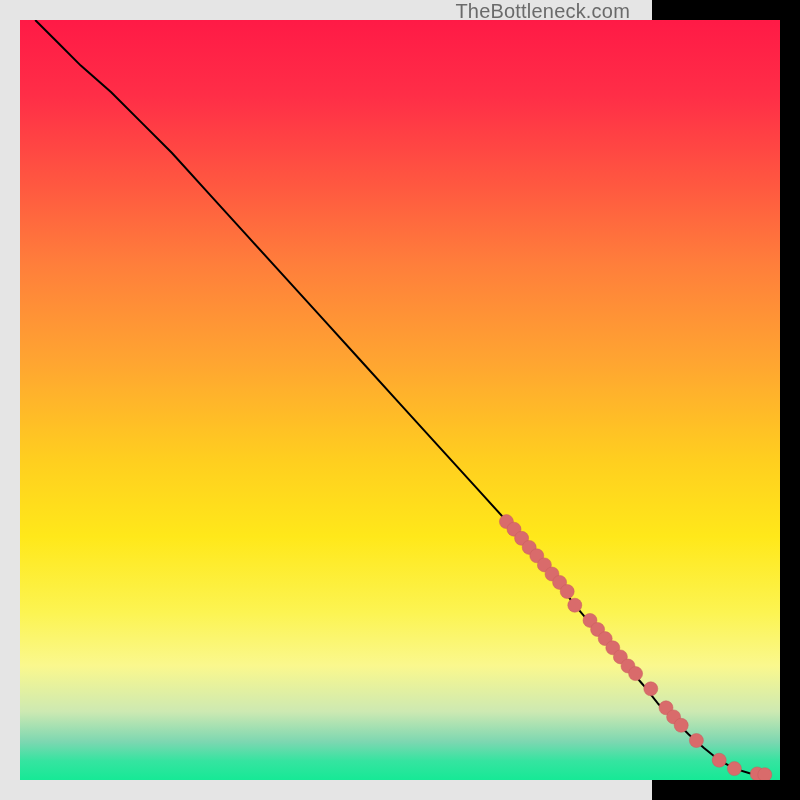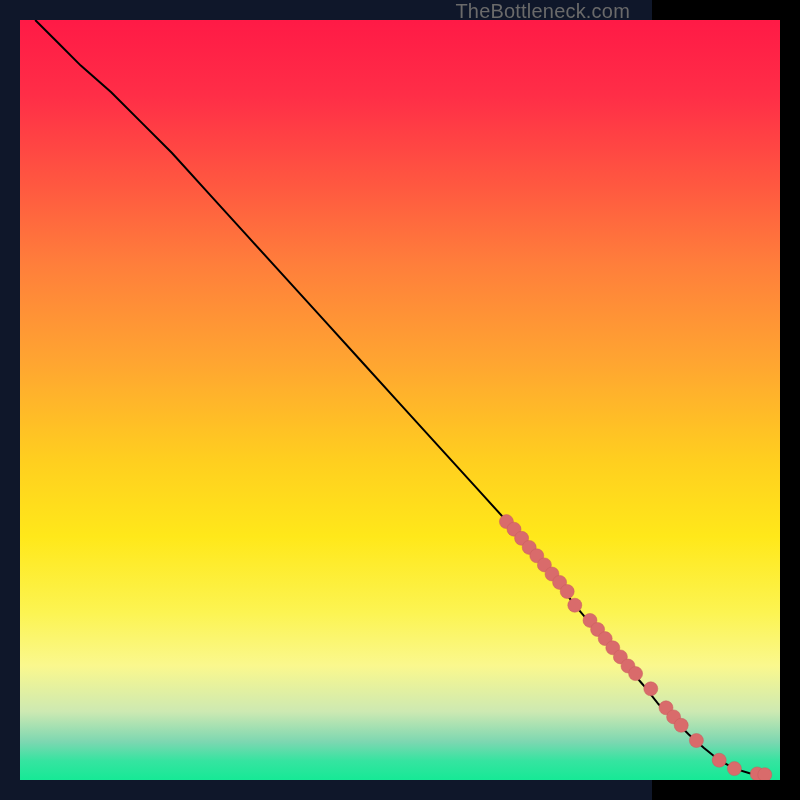--- a/index.html
+++ b/index.html
@@ -9,21 +9,21 @@
     height: 800px;
     background: #000;
     overflow: hidden;
   }
   .frame {
     position: absolute;
     left: 0;
     top: 0;
     width: 652px;
     height: 800px;
-    background: #0f172a;
+    background: #e5e5e5;
   }
   .plot {
     position: absolute;
     left: 20px;
     top: 20px;
     width: 760px;
     height: 760px;
     
     background: linear-gradient(to bottom,
       #ff1a46 0%,

